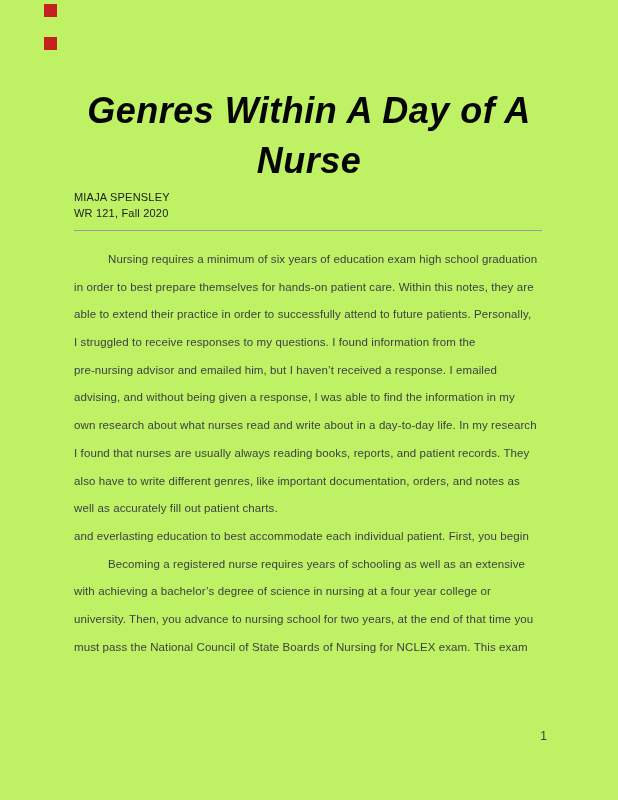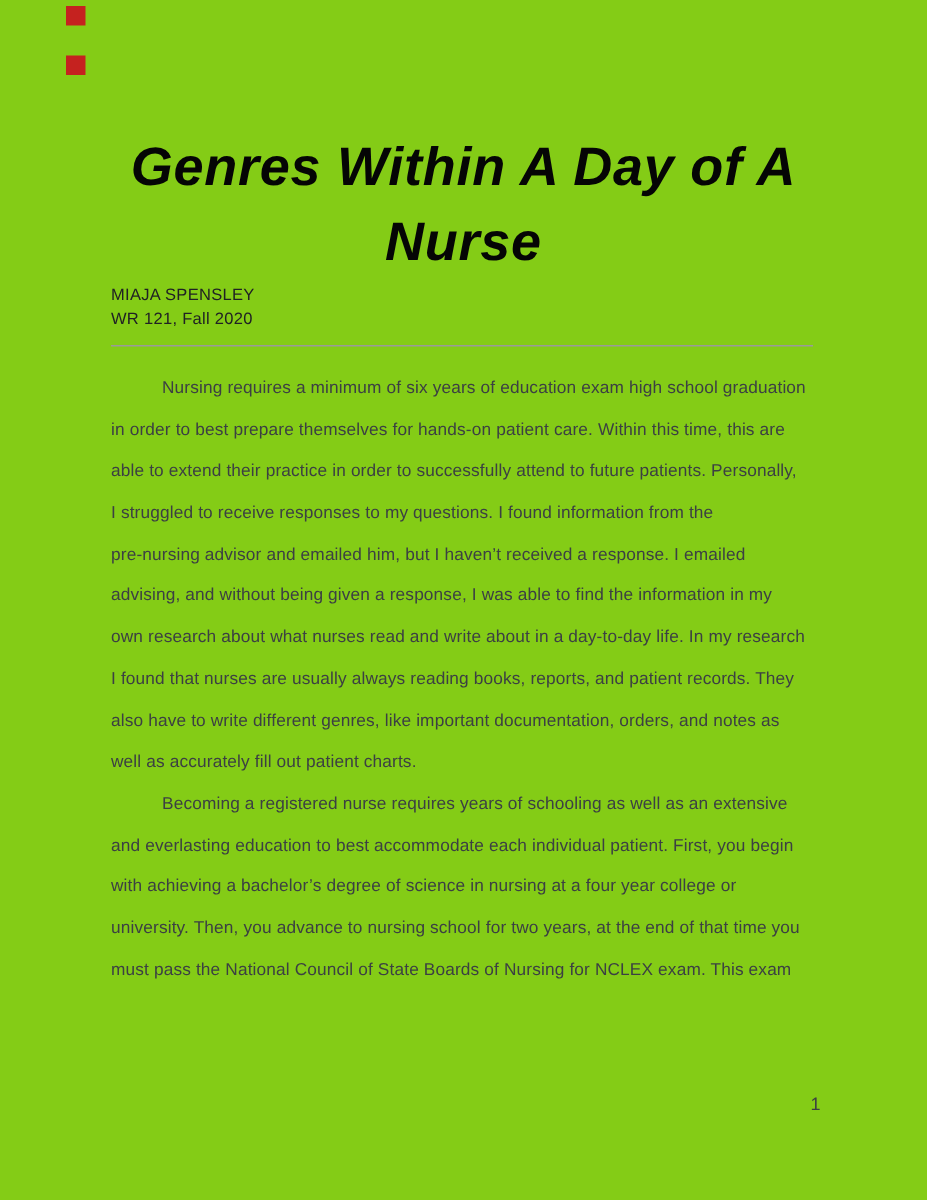--- a/index.html
+++ b/index.html
@@ -5,21 +5,21 @@
   html, body { margin: 0; padding: 0; }
   body {
     width: 618px; height: 800px;
     background: #ffffff;
     font-family: "Liberation Sans", sans-serif;
     overflow: hidden;
   }
   .page {
     position: relative;
     width: 618px; height: 800px;
-    background: #84cc16;
+    background: #bef264;
   }
   .mark {
     position: absolute;
     left: 44px;
     width: 13px; height: 13px;
     background: #c5221f;
   }
   .mark-1 { top: 4px; }
   .mark-2 { top: 37px; }
   .title {
@@ -90,31 +90,31 @@
 
   <div class="byline">
     <div>MIAJA SPENSLEY</div>
     <div>WR 121, Fall 2020</div>
   </div>
 
   <hr class="divider">
 
   <div class="body-text" id="paragraphs">
       <div class="line indent">Nursing requires a minimum of six years of education exam high school graduation</div>
-      <div class="line">in order to best prepare themselves for hands-on patient care. Within this time, this are</div>
+      <div class="line">in order to best prepare themselves for hands-on patient care. Within this notes, they are</div>
       <div class="line">able to extend their practice in order to successfully attend to future patients. Personally,</div>
       <div class="line">I struggled to receive responses to my questions. I found information from the</div>
       <div class="line">pre-nursing advisor and emailed him, but I haven’t received a response. I emailed</div>
       <div class="line">advising, and without being given a response, I was able to find the information in my</div>
       <div class="line">own research about what nurses read and write about in a day-to-day life. In my research</div>
       <div class="line">I found that nurses are usually always reading books, reports, and patient records. They</div>
       <div class="line">also have to write different genres, like important documentation, orders, and notes as</div>
       <div class="line">well as accurately fill out patient charts.</div>
+      <div class="line">and everlasting education to best accommodate each individual patient. First, you begin</div>
       <div class="line indent">Becoming a registered nurse requires years of schooling as well as an extensive</div>
-      <div class="line">and everlasting education to best accommodate each individual patient. First, you begin</div>
       <div class="line">with achieving a bachelor’s degree of science in nursing at a four year college or</div>
       <div class="line">university. Then, you advance to nursing school for two years, at the end of that time you</div>
       <div class="line">must pass the National Council of State Boards of Nursing for NCLEX exam. This exam</div>
     </div>
 
   <div class="page-number">1</div>
 
 </div>
 
 </body></html>

